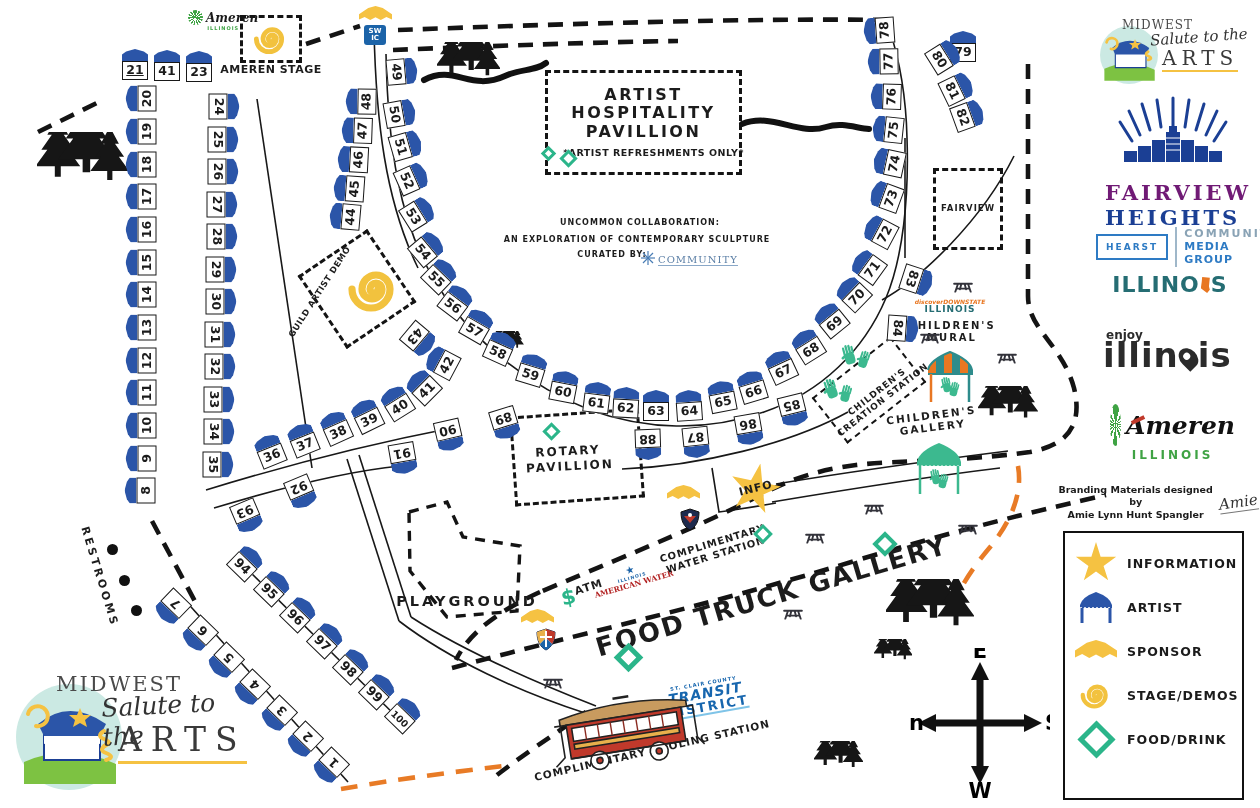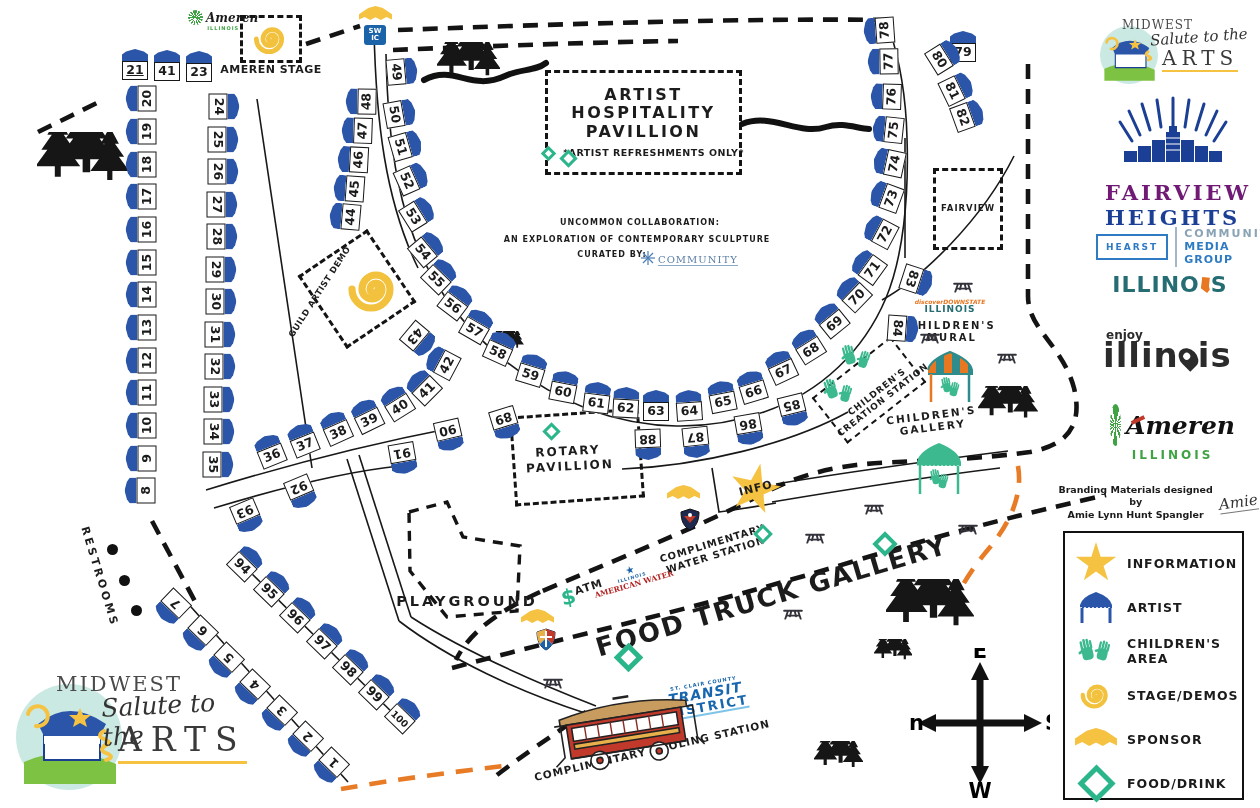--- a/index.html
+++ b/index.html
@@ -443,44 +443,31 @@
         <path d="M2,16 Q4,8 18,3 Q32,8 34,16 L34,19 L2,19 Z" fill="#2B55A8"></path>
         <path d="M2,19 L34,19" stroke="#fff" stroke-width="1.4" stroke-dasharray="2 2"></path>
         <line x1="4" y1="19" x2="4" y2="34" stroke="#2B55A8" stroke-width="3"></line>
         <line x1="32" y1="19" x2="32" y2="34" stroke="#2B55A8" stroke-width="3"></line>
       </svg>
     </div>
     <div class="legend-label">ARTIST</div>
   </div>
   <div class="legend-row">
     <div class="legend-icon">
-      <svg width="46" height="30" viewBox="0 0 46 30">
-        <g transform="translate(2,4) rotate(-12)">
-            <use href="#hand" width="18" height="24"></use>
-          </g>
-        <g transform="translate(24,2) rotate(14)">
-            <use href="#hand" width="17" height="22"></use>
-          </g>
-      </svg>
-    </div>
-    <div class="legend-label">CHILDREN'S AREA</div>
+        <div class="canopy" style="width:42px;height:22px"></div>
+      </div>
+    <div class="legend-label">SPONSOR</div>
   </div>
   <div class="legend-row">
     <div class="legend-icon">
         <svg width="36" height="36">
           <use href="#spiral"></use>
         </svg>
       </div>
     <div class="legend-label">STAGE/DEMOS</div>
-  </div>
-  <div class="legend-row">
-    <div class="legend-icon">
-        <div class="canopy" style="width:42px;height:22px"></div>
-      </div>
-    <div class="legend-label">SPONSOR</div>
   </div>
   <div class="legend-row">
     <div class="legend-icon">
         <div class="diamond" style="width:27px;height:27px;border-width:5px"></div>
       </div>
     <div class="legend-label">FOOD/DRINK</div>
   </div>
 </div>
 
 <div id="gen-layer" class="abs" style="left:0;top:0;width:1260px;height:808px;z-index:28">

